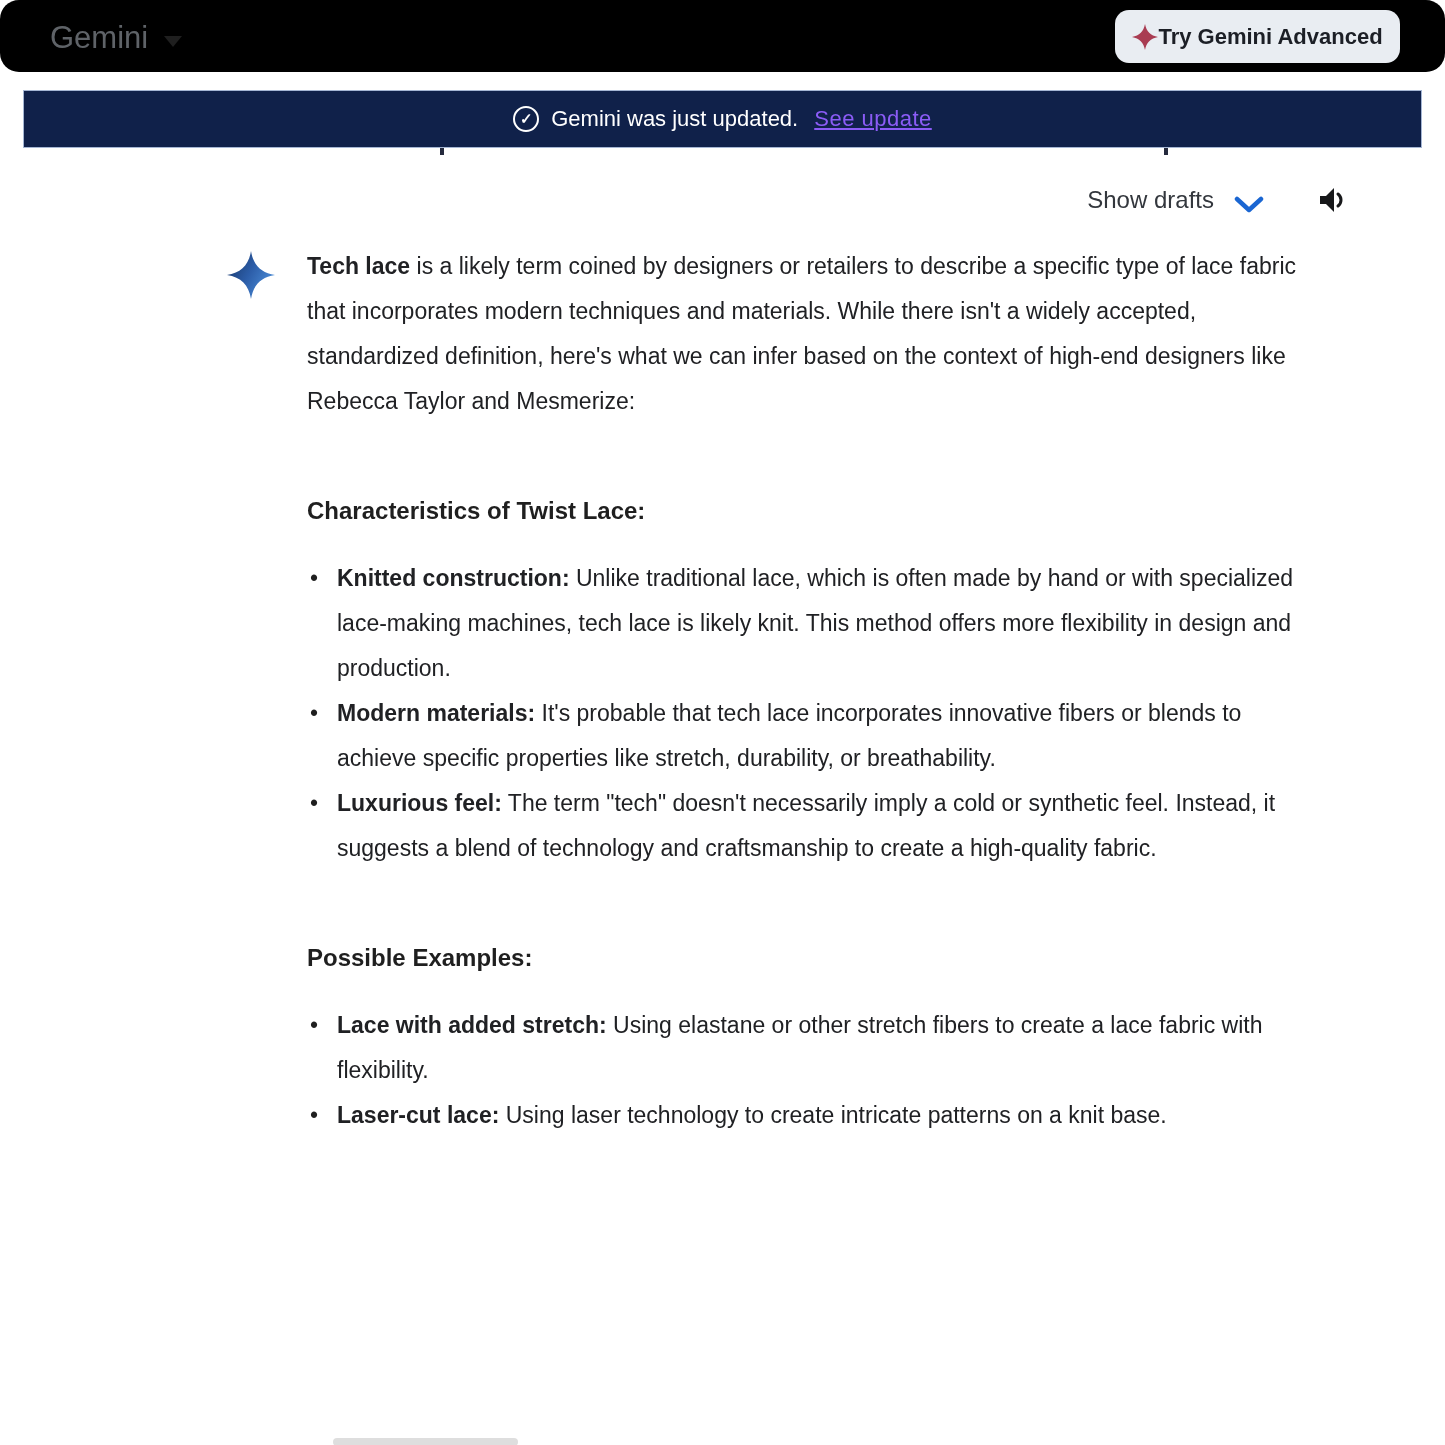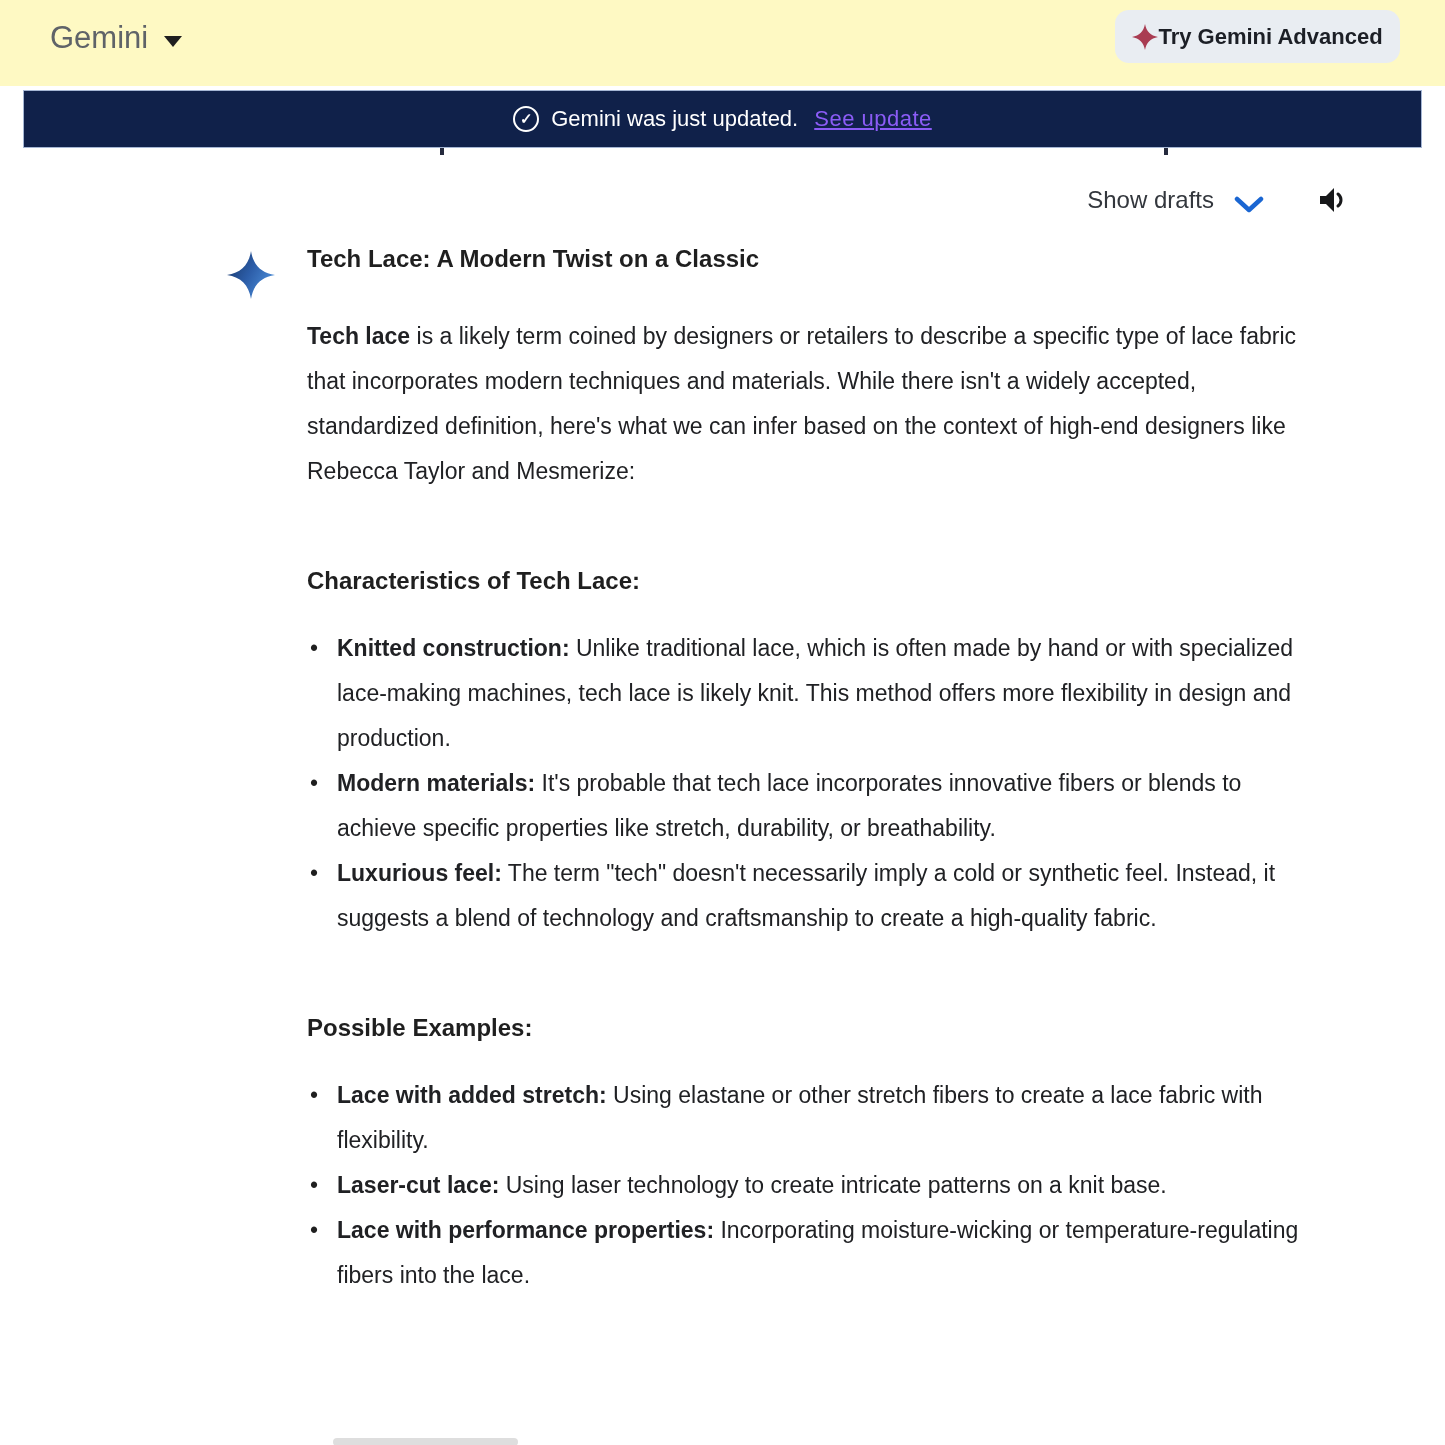--- a/index.html
+++ b/index.html
@@ -7,21 +7,21 @@
   body {
     width: 1445px; height: 1445px;
     position: relative;
     background: #ffffff;
     font-family: "Liberation Sans", sans-serif;
     color: #202124;
     overflow: hidden;
   }
 
   
-  .app-header { position: absolute; top: 0; left: 0; right: 0; height: 86px; background: #fef9c3; }
+  .app-header { position: absolute; top: 0; left: 0; right: 0; height: 72px; background: #000000; border-radius: 19px; }
   .brand {
     position: absolute; left: 50px; top: 20px;
     display: flex; align-items: center; gap: 16px;
     font-size: 31px; color: #5f6368; cursor: pointer;
   }
   .tri-down {
     width: 0; height: 0; margin-top: 6px;
     border-left: 9px solid transparent;
     border-right: 9px solid transparent;
     border-top: 11px solid #1f1f1f;
@@ -141,32 +141,30 @@
         <stop offset="0%" stop-color="#16325f"></stop>
         <stop offset="55%" stop-color="#2c5da8"></stop>
         <stop offset="100%" stop-color="#4a8ad5"></stop>
       </linearGradient>
     </defs>
     <path d="M12 0 C13.1 7 17 10.9 24 12 C17 13.1 13.1 17 12 24 C10.9 17 7 13.1 0 12 C7 10.9 10.9 7 12 0 Z" fill="url(#gstar)"></path>
   </svg>
 </span>
 
 <main class="content">
-  <h2 class="response-title">Tech Lace: A Modern Twist on a Classic</h2>
 
   <p class="intro"><span class="term">Tech lace</span><span> is a likely term coined by designers or retailers to describe a specific type of lace fabric that incorporates modern techniques and materials. While there isn't a widely accepted, standardized definition, here's what we can infer based on the context of high-end designers like Rebecca Taylor and Mesmerize:</span></p>
 
-  <h3 class="section-heading">Characteristics of Tech Lace:</h3>
+  <h3 class="section-heading">Characteristics of Twist Lace:</h3>
   <ul class="bullet-list">
     <li class="bullet-item"><span class="term">Knitted construction:</span><span> Unlike traditional lace, which is often made by hand or with specialized lace-making machines, tech lace is likely knit. This method offers more flexibility in design and production.</span></li>
     <li class="bullet-item"><span class="term">Modern materials:</span><span> It's probable that tech lace incorporates innovative fibers or blends to achieve specific properties like stretch, durability, or breathability.</span></li>
     <li class="bullet-item"><span class="term">Luxurious feel:</span><span> The term "tech" doesn't necessarily imply a cold or synthetic feel. Instead, it suggests a blend of technology and craftsmanship to create a high-quality fabric.</span></li>
   </ul>
 
   <h3 class="section-heading">Possible Examples:</h3>
   <ul class="bullet-list">
     <li class="bullet-item"><span class="term">Lace with added stretch:</span><span> Using elastane or other stretch fibers to create a lace fabric with flexibility.</span></li>
     <li class="bullet-item"><span class="term">Laser-cut lace:</span><span> Using laser technology to create intricate patterns on a knit base.</span></li>
-    <li class="bullet-item"><span class="term">Lace with performance properties:</span><span> Incorporating moisture-wicking or temperature-regulating fibers into the lace.</span></li>
   </ul>
 </main>
 
 <div class="bottom-partial"></div>
 
 </body></html>

